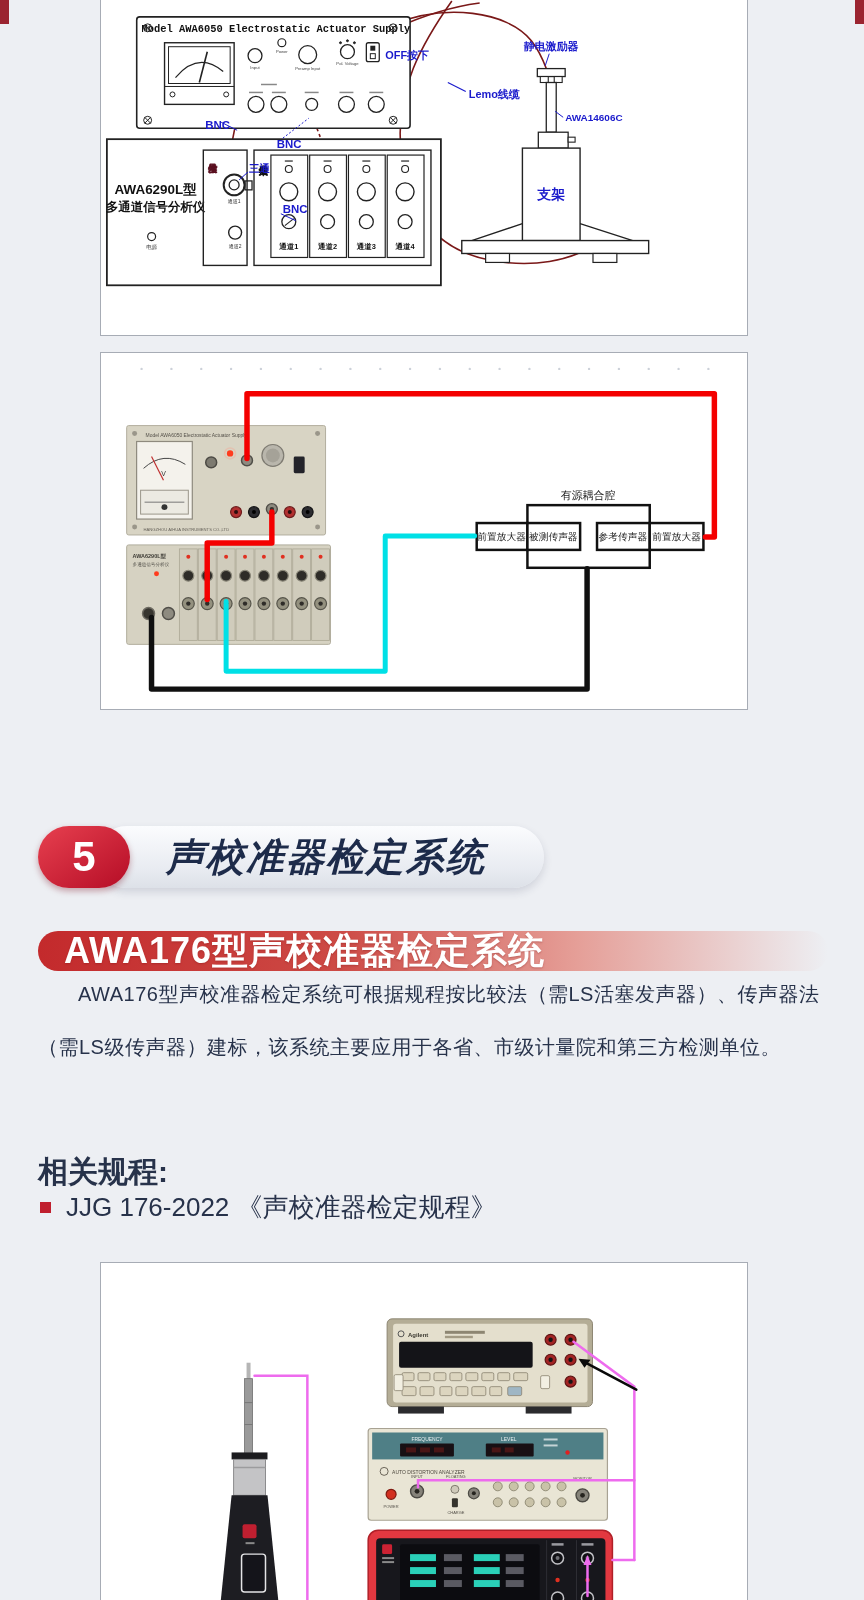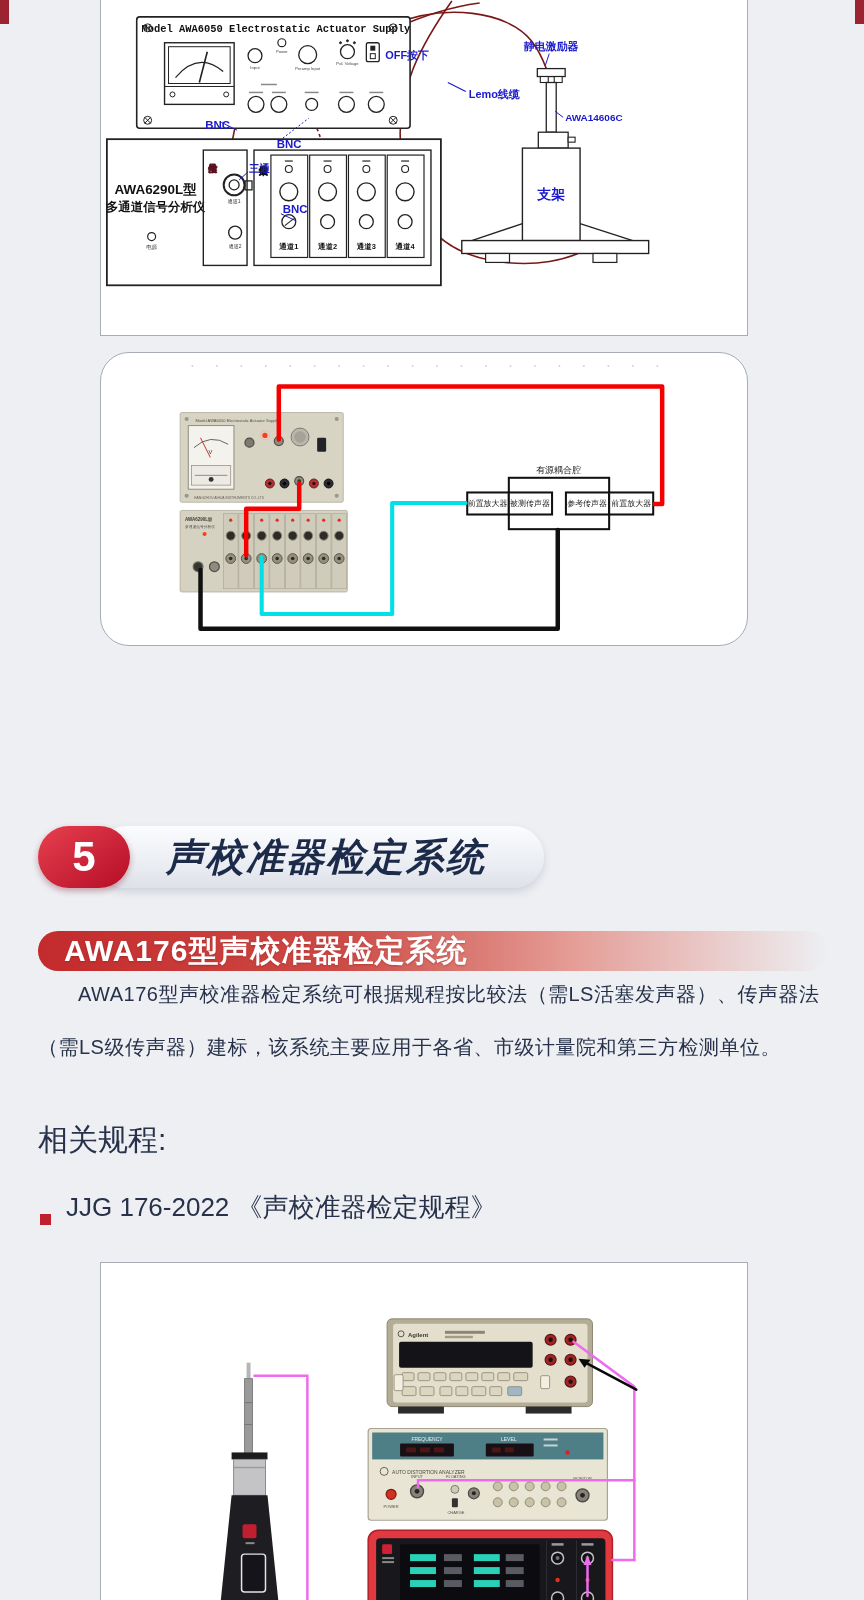--- a/index.html
+++ b/index.html
@@ -4,41 +4,41 @@
 <style>
   html,body{margin:0;padding:0;background:#edeff3;}
   .page{position:relative;width:864px;height:1600px;background:#edeff3;overflow:hidden;
         font-family:"Liberation Sans",sans-serif;color:#27324a;}
   .corner-tab{position:absolute;top:0;width:9px;height:24px;background:#9b2430;}
   .corner-tab.left{left:0;}
   .corner-tab.right{right:0;}
   .panel{position:absolute;background:#ffffff;border:1.5px solid #a7acb5;box-sizing:border-box;}
   .panel svg{display:block;width:100%;height:100%;}
   #panel1{left:100px;top:-2px;width:648px;height:338px;}
-  #panel2{left:100px;top:352px;width:648px;height:294px;border-radius:29px;}
+  #panel2{left:100px;top:352px;width:648px;height:358px;}
   #panel3{left:100px;top:1262px;width:648px;height:340px;border-bottom:none;}
   
   .sec-header{position:absolute;left:38px;top:826px;height:62px;display:flex;align-items:center;}
   .sec-num{position:relative;z-index:2;width:92px;height:62px;border-radius:31px;
            background:linear-gradient(145deg,#e7404f,#b50d26);color:#fff;font-size:42px;font-weight:bold;
            display:flex;align-items:center;justify-content:center;box-shadow:0 3px 6px rgba(120,10,25,.35);}
   .sec-pill{position:relative;z-index:1;margin-left:-34px;height:62px;line-height:62px;
             padding:0 58px 0 70px;border-radius:31px;
             background:linear-gradient(180deg,#fbfcfe 0%,#e8ebf1 70%,#dde1e8 100%);
             box-shadow:0 4px 9px rgba(40,50,80,.15);
             font-size:38px;font-weight:bold;color:#1d2b4a;letter-spacing:2px;font-style:italic;}
   
   .banner{position:absolute;left:38px;top:931px;width:790px;height:40px;border-radius:20px;
           background:linear-gradient(90deg,#c32a2c 0%,#cd4a45 38%,#e59e97 68%,rgba(240,226,224,0) 100%);
-          color:#fff;font-size:30px;font-weight:bold;line-height:40px;padding-left:26px;
+          color:#fff;font-size:36px;font-weight:bold;line-height:40px;padding-left:26px;
           box-sizing:border-box;letter-spacing:1px;text-shadow:0 1px 2px rgba(120,20,20,.35);}
   .para{position:absolute;left:38px;top:968px;width:792px;font-size:20px;line-height:53px;
         color:#27324a;text-indent:2em;letter-spacing:.5px;}
-  .rel-head{position:absolute;left:38px;top:1120px;font-size:30px;font-weight:normal;color:#27324a;}
-  .rel-item{position:absolute;left:40px;top:1190px;display:flex;align-items:flex-end;gap:15px;
+  .rel-head{position:absolute;left:38px;top:1152px;font-size:30px;font-weight:bold;color:#27324a;}
+  .rel-item{position:absolute;left:40px;top:1190px;display:flex;align-items:center;gap:15px;
             font-size:26px;color:#27324a;}
   .rel-item .sq{width:11px;height:11px;background:#c01f2e;flex:0 0 auto;}
   text{font-family:"Liberation Sans",sans-serif;}
   .mono{font-family:"Liberation Mono",monospace;}
   .blue{fill:#1a1acc;font-weight:bold;}
   .vtext{writing-mode:vertical-rl;text-orientation:upright;}
 </style>
 </head>
 <body>
 

